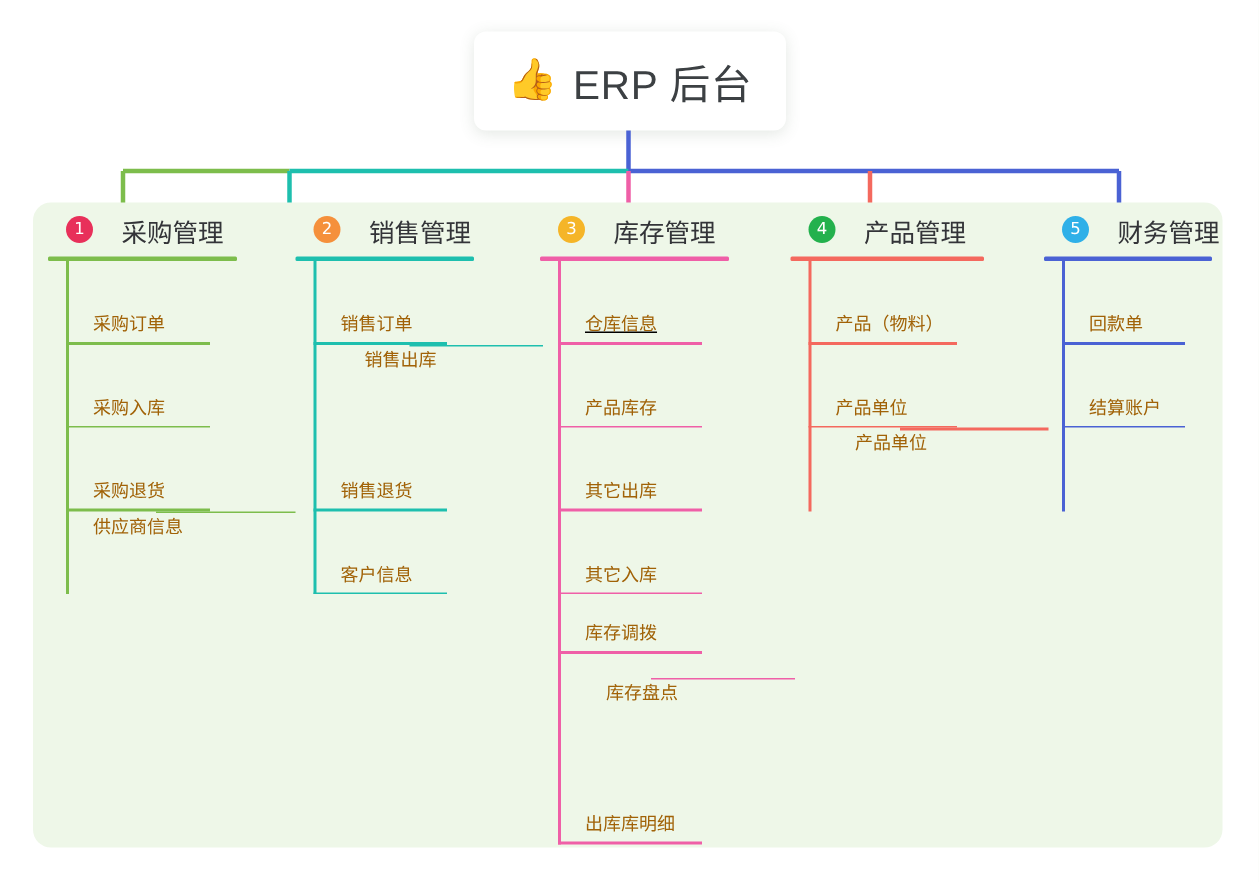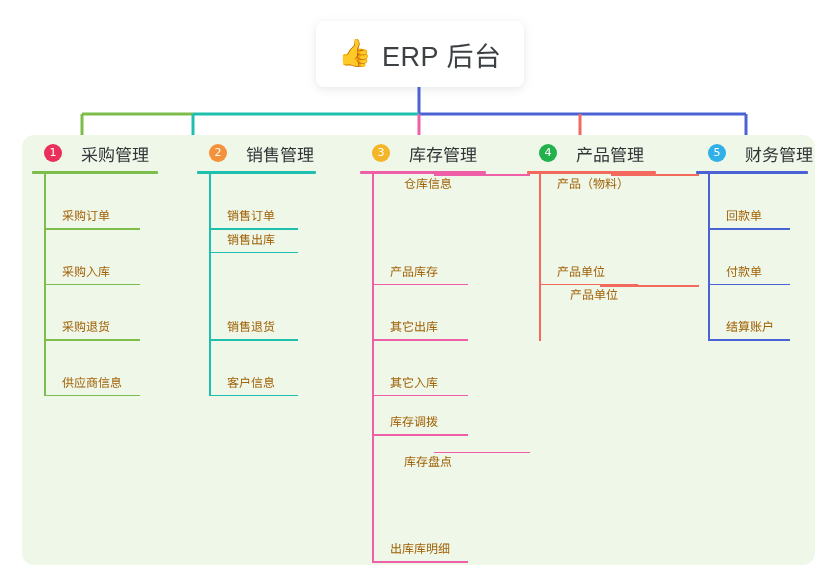--- a/index.html
+++ b/index.html
@@ -183,39 +183,39 @@
             <div class="leaf-rule" style="background: rgb(125, 189, 76); width: 96px;"></div>
           </div>
           <div class="leaf" style="height: 55.5px; display: flex; flex-direction: column; justify-content: flex-end;">
             <span class="leaf-label">采购入库</span>
             <div class="leaf-rule" style="background: rgb(125, 189, 76); width: 96px;"></div>
           </div>
           <div class="leaf" style="height: 55.5px; display: flex; flex-direction: column; justify-content: flex-end;">
             <span class="leaf-label">采购退货</span>
             <div class="leaf-rule" style="background: rgb(125, 189, 76); width: 96px;"></div>
           </div>
-          <div class="leaf" style="height: 55.5px; display: flex; flex-direction: column; justify-content: flex-end;">
+          <div class="leaf" style="height: 55.5px; display: flex; flex-direction: row; justify-content: flex-end;">
             <span class="leaf-label">供应商信息</span>
             <div class="leaf-rule" style="background: rgb(125, 189, 76); width: 96px;"></div>
           </div>
         </div>
       </div>
       <div class="column" style="left: 175px; width: 165px;">
         <div class="col-head">
           <span class="badge" style="background: rgb(245, 144, 59);">2</span>
           <span class="col-title">销售管理</span>
         </div>
         <div class="head-rule" style="background: rgb(30, 191, 174); width: 119px;"></div>
         <div class="col-body">
           <div class="spine" style="background: rgb(30, 191, 174); height: 222px; bottom: auto;"></div>
           <div class="leaf" style="height: 55.5px; display: flex; flex-direction: column; justify-content: flex-end;">
             <span class="leaf-label">销售订单</span>
             <div class="leaf-rule" style="background: rgb(30, 191, 174); width: 89px;"></div>
           </div>
-          <div class="leaf" style="height: 55.5px; display: flex; flex-direction: column; ">
+          <div class="leaf" style="height: 55.5px; display: flex; flex-direction: row; justify-content: flex-end;">
             <span class="leaf-label">销售出库</span>
             <div class="leaf-rule" style="background: rgb(30, 191, 174); width: 89px;"></div>
           </div>
           <div class="leaf" style="height: 55.5px; display: flex; flex-direction: column; justify-content: flex-end;">
             <span class="leaf-label">销售退货</span>
             <div class="leaf-rule" style="background: rgb(30, 191, 174); width: 89px;"></div>
           </div>
           <div class="leaf" style="height: 55.5px; display: flex; flex-direction: column; justify-content: flex-end;">
             <span class="leaf-label">客户信息</span>
             <div class="leaf-rule" style="background: rgb(30, 191, 174); width: 89px;"></div>
@@ -223,21 +223,21 @@
         </div>
       </div>
       <div class="column" style="left: 338px; width: 170px;">
         <div class="col-head">
           <span class="badge" style="background: rgb(245, 181, 40);">3</span>
           <span class="col-title">库存管理</span>
         </div>
         <div class="head-rule" style="background: rgb(239, 95, 167); width: 126px;"></div>
         <div class="col-body">
           <div class="spine" style="background: rgb(239, 95, 167); height: 388.5px; bottom: auto;"></div>
-          <div class="leaf" style="height: 55.5px; display: flex; flex-direction: row; justify-content: flex-end;">
+          <div class="leaf" style="height: 55.5px; display: flex; flex-direction: column; justify-content: flex-end; text-decoration: underline;">
             <span class="leaf-label">仓库信息</span>
             <div class="leaf-rule" style="background: rgb(239, 95, 167); width: 96px;"></div>
           </div>
           <div class="leaf" style="height: 55.5px; display: flex; flex-direction: column; justify-content: flex-end;">
             <span class="leaf-label">产品库存</span>
             <div class="leaf-rule" style="background: rgb(239, 95, 167); width: 96px;"></div>
           </div>
           <div class="leaf" style="height: 55.5px; display: flex; flex-direction: column; justify-content: flex-end;">
             <span class="leaf-label">其它出库</span>
             <div class="leaf-rule" style="background: rgb(239, 95, 167); width: 96px;"></div>
@@ -261,21 +261,21 @@
         </div>
       </div>
       <div class="column" style="left: 505px; width: 172px;">
         <div class="col-head">
           <span class="badge" style="background: rgb(35, 177, 77);">4</span>
           <span class="col-title">产品管理</span>
         </div>
         <div class="head-rule" style="background: rgb(244, 105, 94); width: 129px;"></div>
         <div class="col-body">
           <div class="spine" style="background: rgb(244, 105, 94); height: 166.5px; bottom: auto;"></div>
-          <div class="leaf" style="height: 55.5px; display: flex; flex-direction: row; justify-content: center;">
+          <div class="leaf" style="height: 55.5px; display: flex; flex-direction: column; justify-content: flex-end;">
             <span class="leaf-label">产品（物料）</span>
             <div class="leaf-rule" style="background: rgb(244, 105, 94); width: 99px;"></div>
           </div>
           <div class="leaf" style="height: 55.5px; display: flex; flex-direction: column; justify-content: flex-end;">
             <span class="leaf-label">产品单位</span>
             <div class="leaf-rule" style="background: rgb(244, 105, 94); width: 99px;"></div>
           </div>
           <div class="leaf" style="height: 55.5px; display: flex; flex-direction: row; justify-content: flex-end;">
             <span class="leaf-label">产品单位</span>
             <div class="leaf-rule" style="background: rgb(244, 105, 94); width: 99px;"></div>
@@ -288,24 +288,20 @@
           <span class="col-title">财务管理</span>
         </div>
         <div class="head-rule" style="background: rgb(74, 98, 212); width: 112px;"></div>
         <div class="col-body">
           <div class="spine" style="background: rgb(74, 98, 212); height: 166.5px; bottom: auto;"></div>
           <div class="leaf" style="height: 55.5px; display: flex; flex-direction: column; justify-content: flex-end;">
             <span class="leaf-label">回款单</span>
             <div class="leaf-rule" style="background: rgb(74, 98, 212); width: 82px;"></div>
           </div>
           <div class="leaf" style="height: 55.5px; display: flex; flex-direction: column; justify-content: flex-end;">
-            <span class="leaf-label">付款单</span>
-            <div class="leaf-rule" style="background: rgb(74, 98, 212); width: 82px;"></div>
-          </div>
-          <div class="leaf" style="height: 55.5px; display: flex; flex-direction: column; justify-content: flex-end;">
             <span class="leaf-label">结算账户</span>
             <div class="leaf-rule" style="background: rgb(74, 98, 212); width: 82px;"></div>
           </div>
         </div>
       </div>
     </div>
 
 </div>
 
 </body></html>

